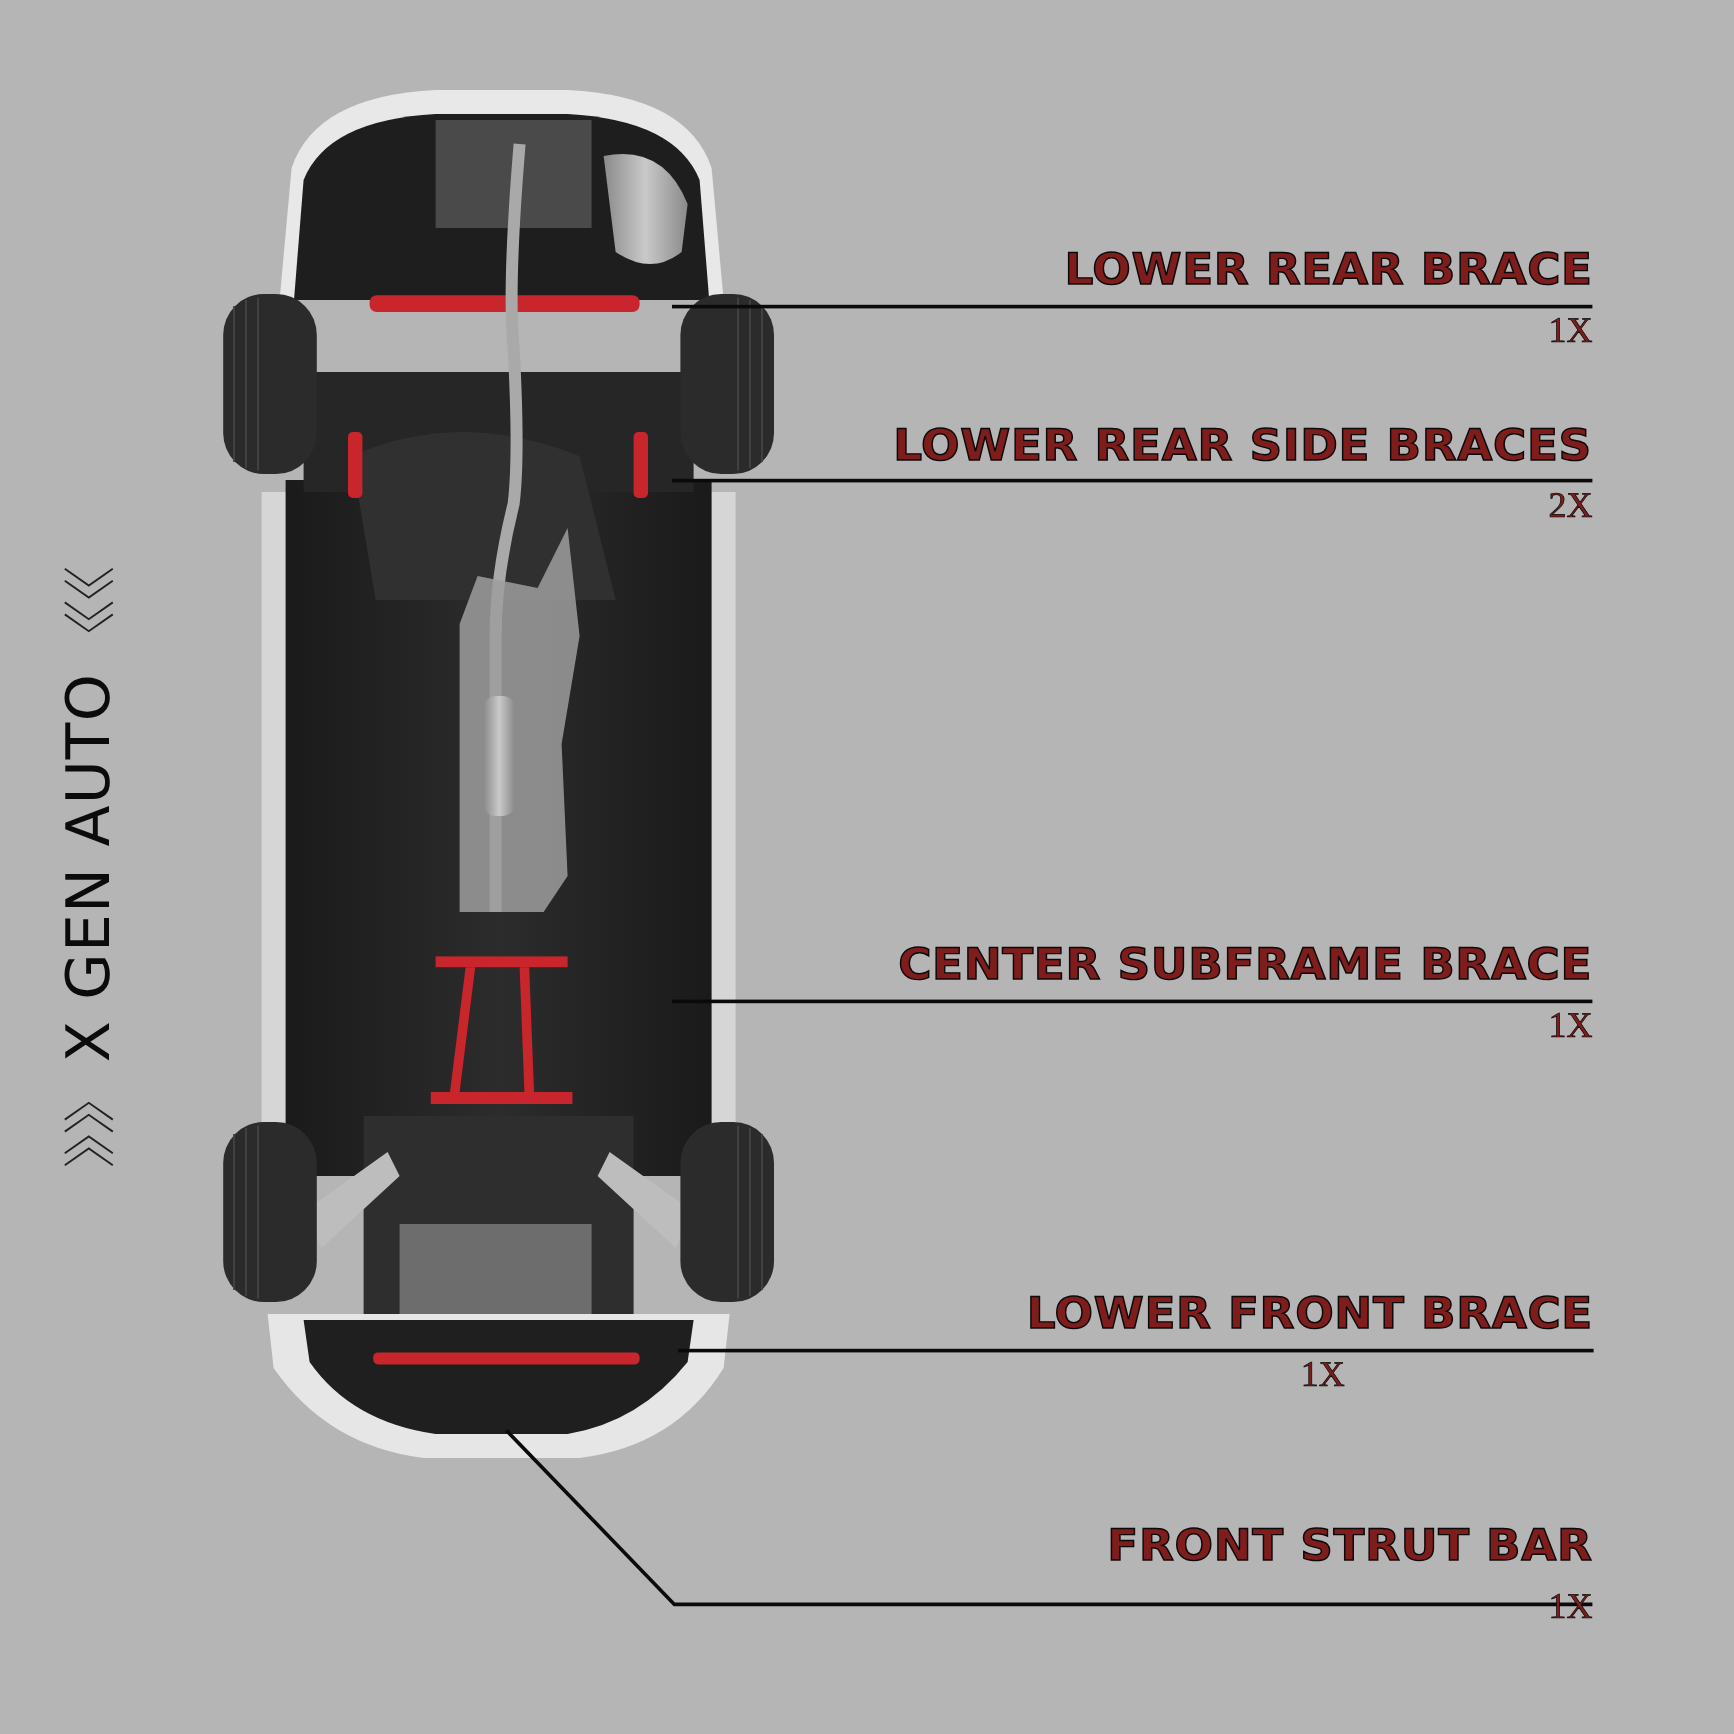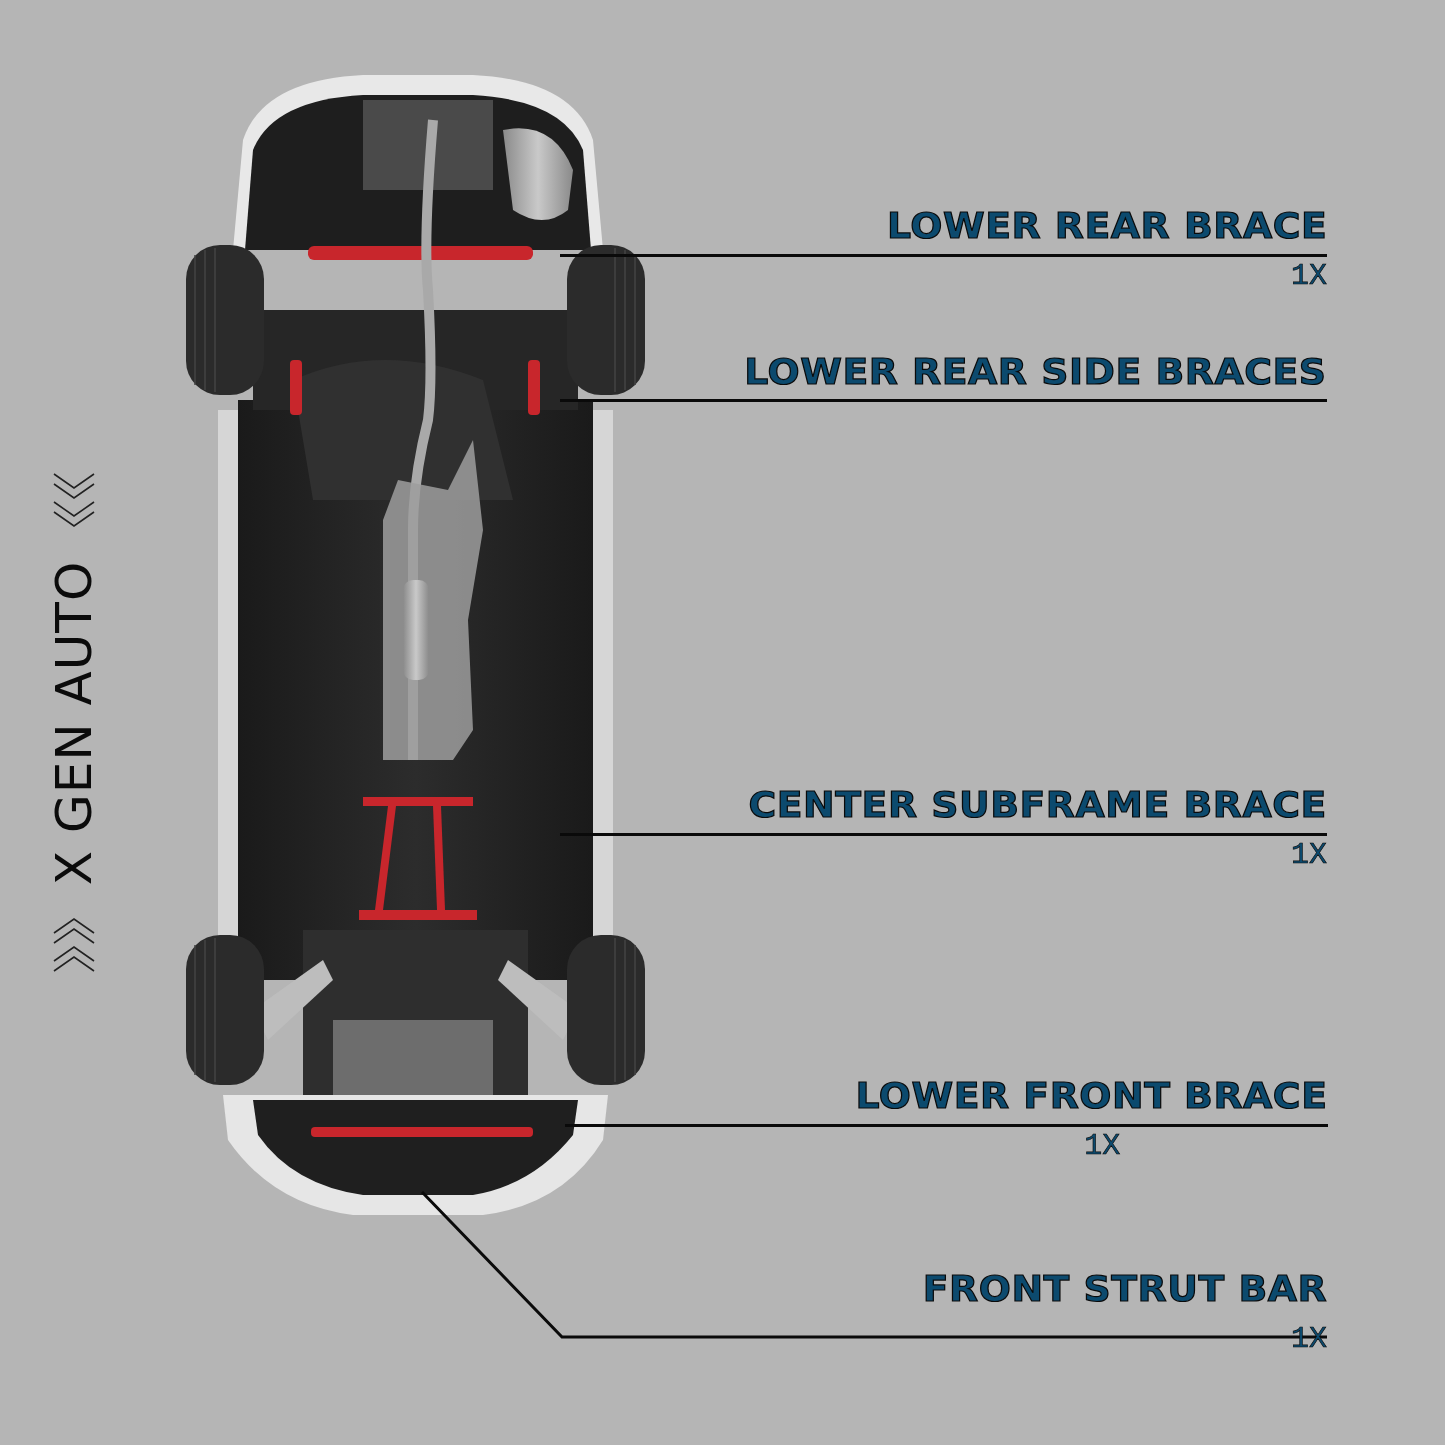--- a/index.html
+++ b/index.html
@@ -4,24 +4,24 @@
 <style>
   html, body { margin:0; padding:0; }
   body { width:1445px; height:1445px; background:#b5b5b5; position:relative; overflow:hidden;
          font-family:"Liberation Sans", "DejaVu Sans", sans-serif; }
   .brand { position:absolute; left:44px; top:470px; width:60px; height:505px; }
   .brand-text { position:absolute; left:50%; top:50%; transform:translate(-50%,-50%) rotate(-90deg);
          white-space:nowrap; font-size:50px; font-weight:400; letter-spacing:1px; color:#0b0b0b;
          font-family:"DejaVu Sans", sans-serif; }
   .chev { position:absolute; left:6px; width:48px; }
   .car { position:absolute; left:183px; top:60px; width:465px; height:1160px; }
-  .label { position:absolute; right:118px; text-align:right; color:#0c4a6e; }
+  .label { position:absolute; right:118px; text-align:right; color:#7f1d1d; }
   .label .name { font-family:"DejaVu Sans", sans-serif; font-weight:900; font-size:36px; letter-spacing:0.5px;
          transform:scaleX(1.05); transform-origin:right; -webkit-text-stroke:1.2px #0a0a0a; line-height:40px; }
-  .label .qty { font-family:Liberation Mono, monospace; font-size:30px; font-weight:400; margin-top:14px;
+  .label .qty { font-family:Liberation Serif, serif; font-size:30px; font-weight:400; margin-top:14px;
          line-height:32px; -webkit-text-stroke:0.6px #0a0a0a; }
   .leader { position:absolute; height:3px; background:#0a0a0a; }
 </style>
 </head>
 <body>
 
 <div class="brand">
   <svg class="chev" style="top:0" width="48" height="60" viewBox="0 0 48 60">
     <g fill="none" stroke="#222" stroke-width="1.6">
       <polyline points="4,4 24,18 44,4"></polyline>
@@ -122,20 +122,21 @@
 <svg style="position:absolute; left:0; top:0;" width="1445" height="1445">
   <polyline points="422,1192 562,1337 1327,1337" fill="none" stroke="#0a0a0a" stroke-width="3"></polyline>
 </svg>
 
 <div class="label" style="top:206px;">
   <div class="name">LOWER REAR BRACE</div>
   <div class="qty">1X</div>
 </div>
 <div class="label" style="top:352px;">
   <div class="name">LOWER REAR SIDE BRACES</div>
+  <div class="qty">2X</div>
 </div>
 <div class="label" style="top:785px;">
   <div class="name">CENTER SUBFRAME BRACE</div>
   <div class="qty">1X</div>
 </div>
 <div class="label" style="top:1076px;text-align:center;">
   <div class="name">LOWER FRONT BRACE</div>
   <div class="qty">1X</div>
 </div>
 <div class="label" style="top:1269px;">

